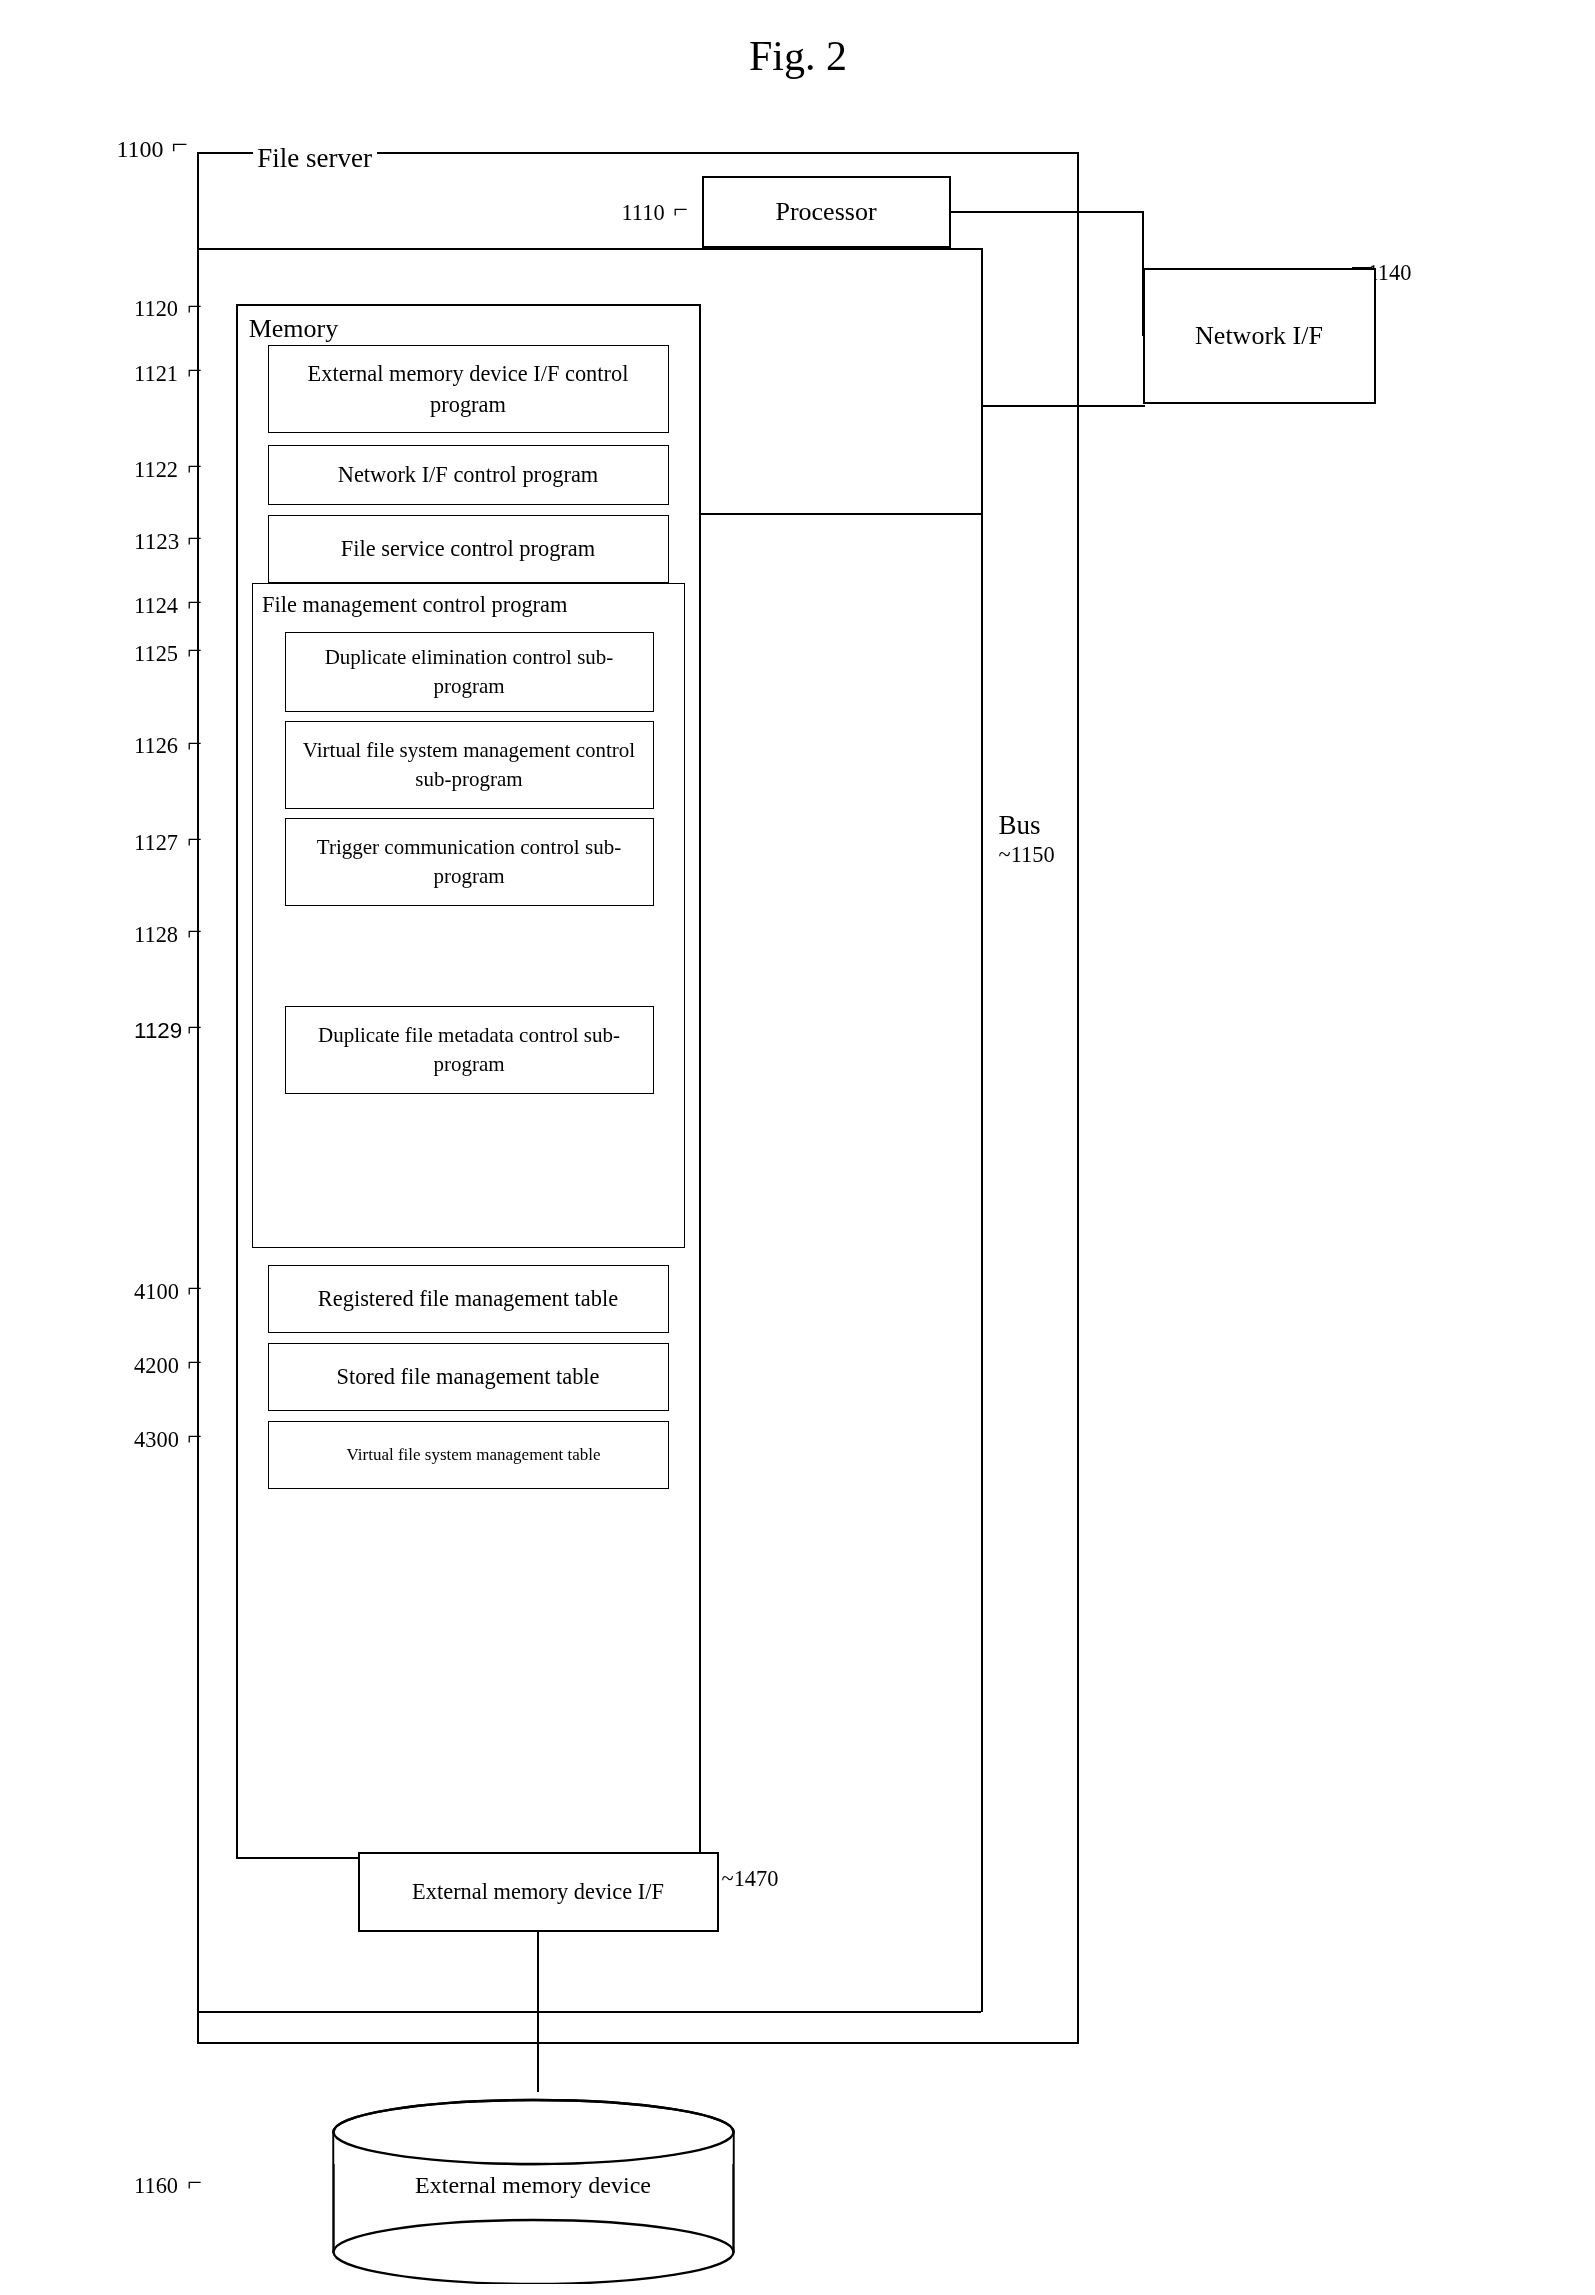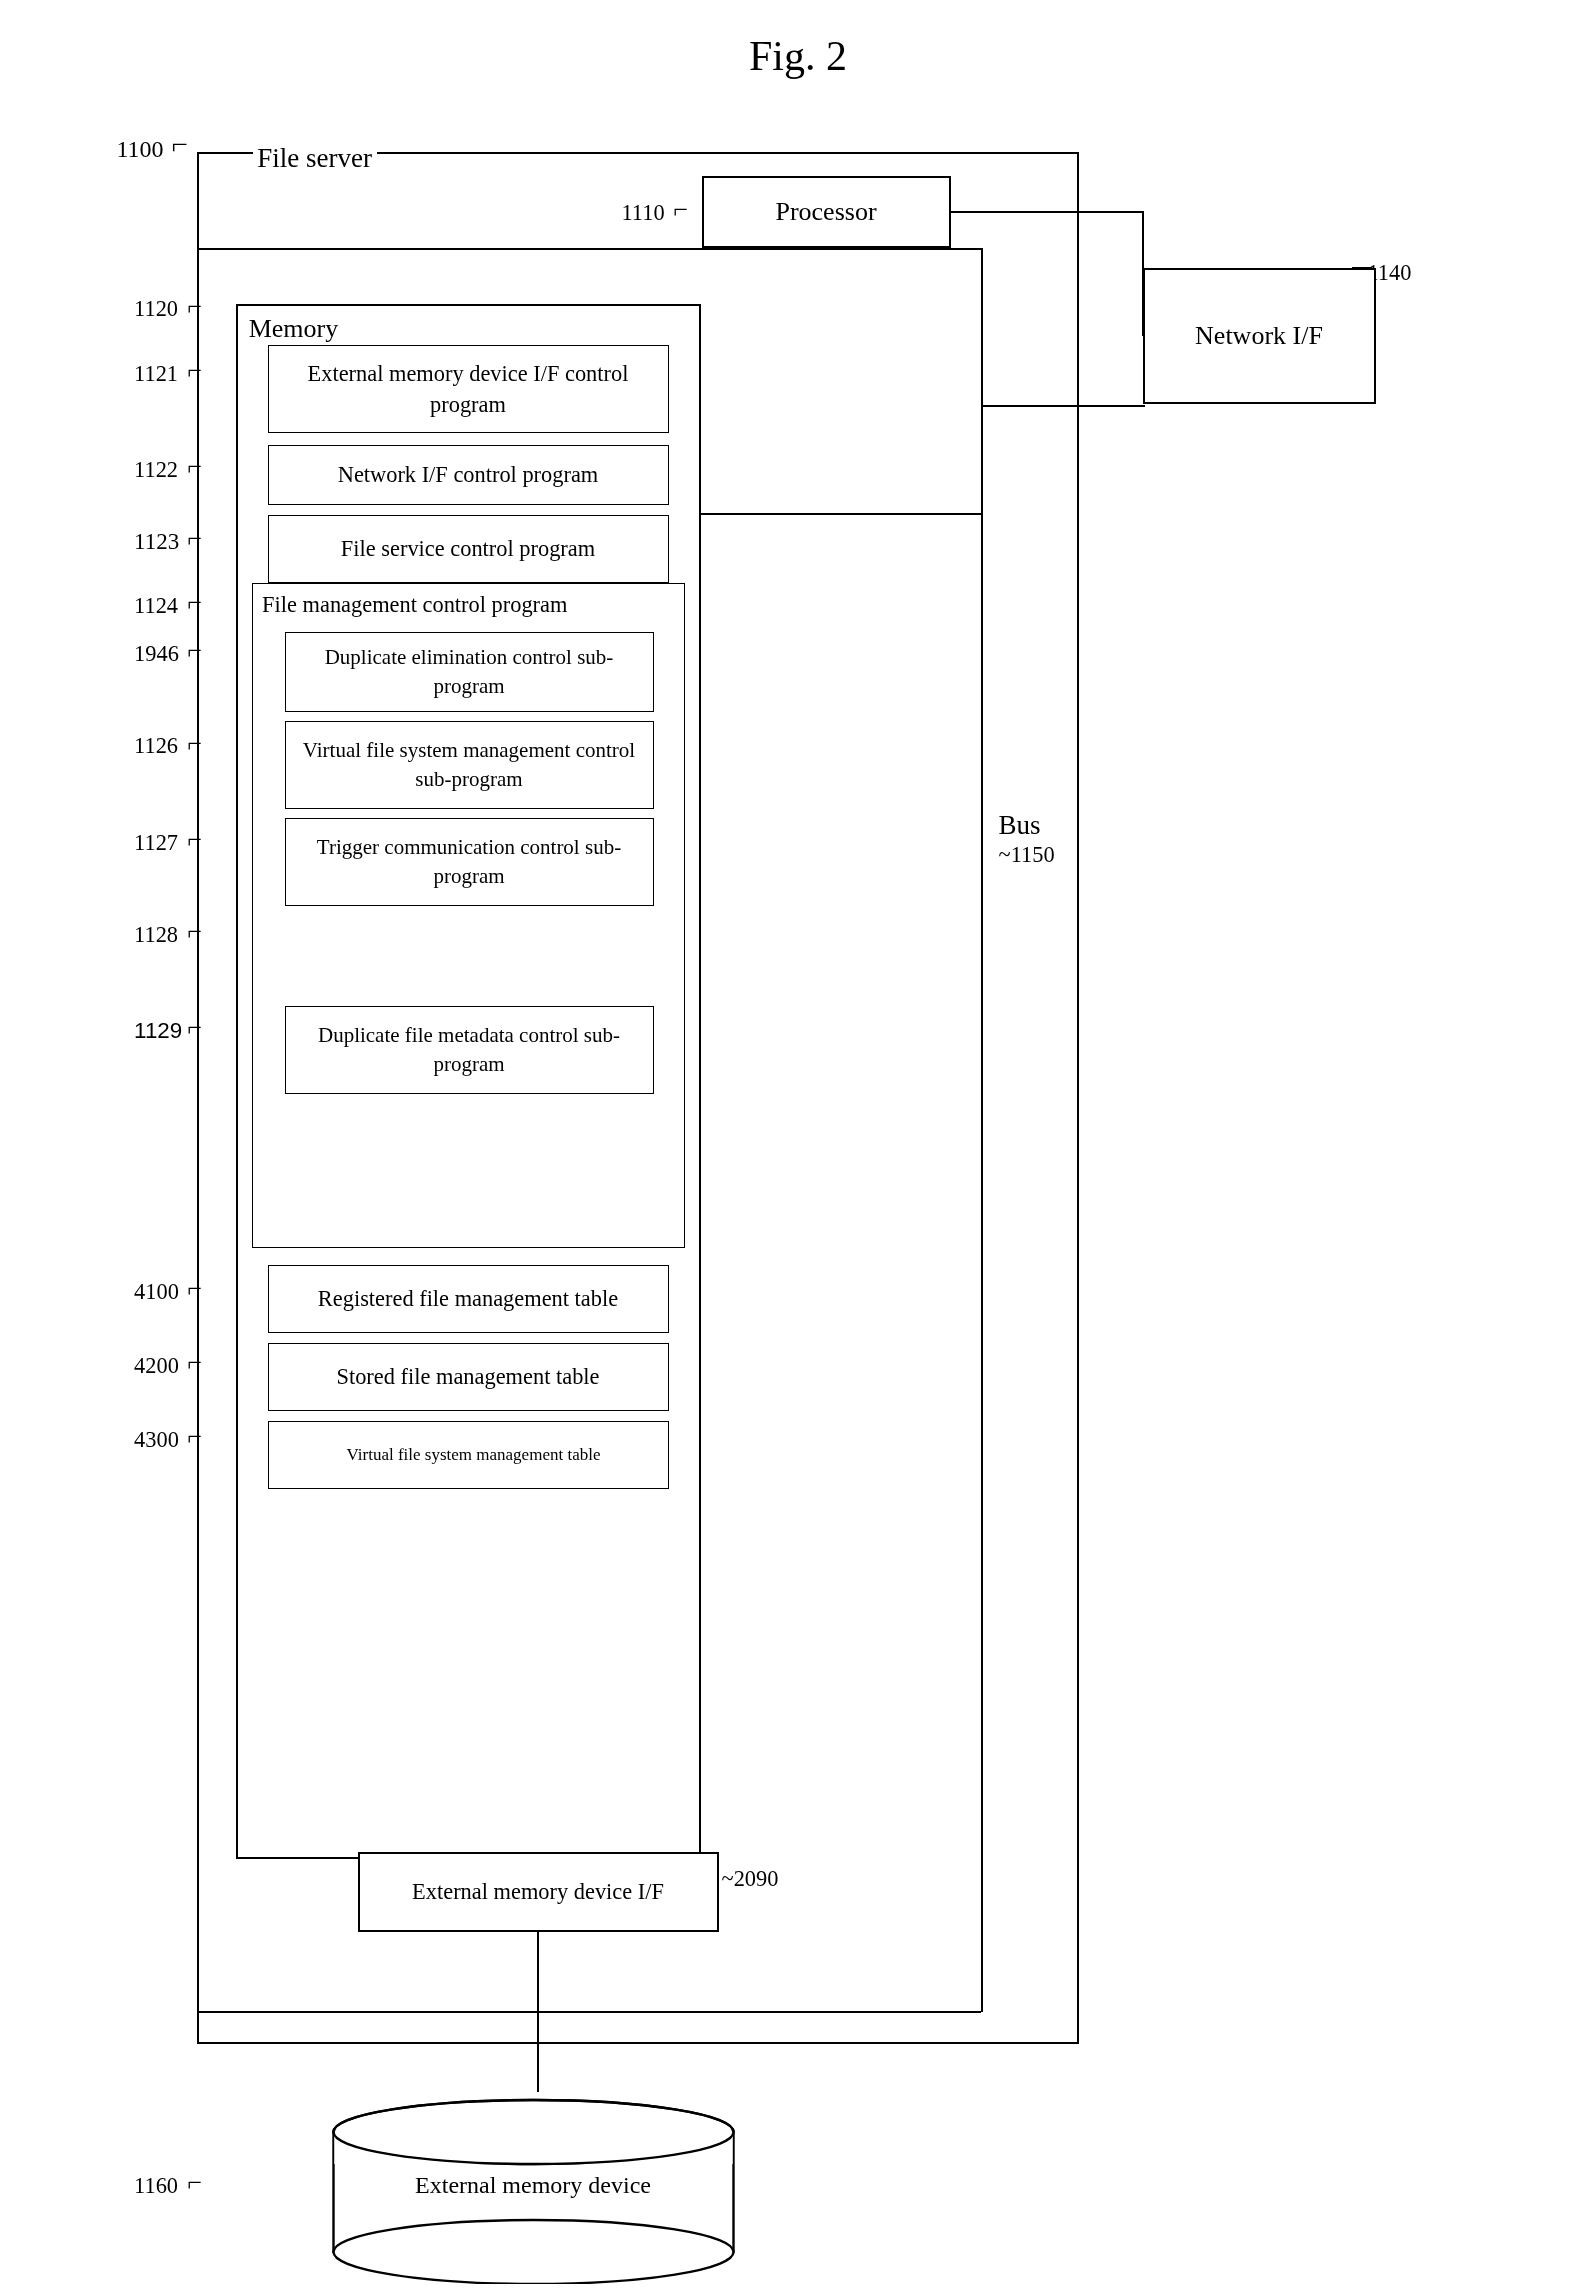--- a/index.html
+++ b/index.html
@@ -83,21 +83,21 @@
     <span style="font-size:22.4px; font-family:'Times New Roman',serif; line-height:1.4;">File service control program</span>
   </div>
 
   <div style="position:absolute; top:481px; left:17.6px; font-size:22.4px; font-family:'Times New Roman',serif;">1124</div>
   <div style="position:absolute; top:476px; left:71px; font-size:26px;">⌐</div>
 
   <div style="position:absolute; top:471px; left:135px; width:433px; height:665px; border:1.6px solid #000; background:#fff;">
     <div style="position:absolute; top:8px; left:9.6px; font-size:22.4px; font-family:'Times New Roman',serif;">File management control program</div>
   </div>
 
-  <div style="position:absolute; top:529px; left:17.6px; font-size:22.4px; font-family:'Times New Roman',serif;">1946</div>
+  <div style="position:absolute; top:529px; left:17.6px; font-size:22.4px; font-family:'Times New Roman',serif;">1125</div>
   <div style="position:absolute; top:524px; left:71px; font-size:26px;">⌐</div>
 
   <div style="position:absolute; top:520px; left:168px; width:369px; height:80px; border:1.6px solid #000; display:flex; align-items:center; justify-content:center; text-align:center; background:#fff; padding:6.4px;">
     <span style="font-size:21px; font-family:'Times New Roman',serif; line-height:1.4;">Duplicate elimination control sub-program</span>
   </div>
 
   <div style="position:absolute; top:621px; left:17.6px; font-size:22.4px; font-family:'Times New Roman',serif;">1126</div>
   <div style="position:absolute; top:617px; left:71px; font-size:26px;">⌐</div>
 
   <div style="position:absolute; top:609px; left:168px; width:369px; height:88px; border:1.6px solid #000; display:flex; align-items:center; justify-content:center; text-align:center; background:#fff; padding:6.4px;">
@@ -150,21 +150,21 @@
   <div style="position:absolute; top:1899px; left:80px; width:784px; height:2.4px; background:#000;"></div>
 
   <div style="position:absolute; top:698px; left:882px; font-size:27px; font-family:'Times New Roman',serif;">Bus</div>
 
   <div style="position:absolute; top:730px; left:882px; font-size:22.4px; font-family:'Times New Roman',serif;">~<span>1150</span></div>
 
   <div style="position:absolute; top:1740px; left:241px; width:361px; height:80px; border:2.4px solid #000; display:flex; align-items:center; justify-content:center; text-align:center; background:#fff; padding:6.4px;">
     <span style="font-size:22.4px; font-family:'Times New Roman',serif; line-height:1.4;">External memory device I/F</span>
   </div>
 
-  <div style="position:absolute; top:1754px; left:605px; font-size:22.4px; font-family:'Times New Roman',serif;">~<span>2090</span></div>
+  <div style="position:absolute; top:1754px; left:605px; font-size:22.4px; font-family:'Times New Roman',serif;">~<span>1470</span></div>
 
   <div style="position:absolute; top:1899px; left:420px; width:2.4px; height:40px; background:#000;"></div>
 
   <div style="position:absolute; top:1820px; left:420px; width:2.4px; height:160px; background:#000;"></div>
 
   <div style="position:absolute; top:2061px; left:17.6px; font-size:22.4px; font-family:'Times New Roman',serif;">1160</div>
   <div style="position:absolute; top:2056px; left:71px; font-size:26px;">⌐</div>
 
   <div style="position:absolute; top:1980px; left:176px; width:481px; height:192px;">
     <svg width="481" height="192" viewBox="0 0 600 240">

